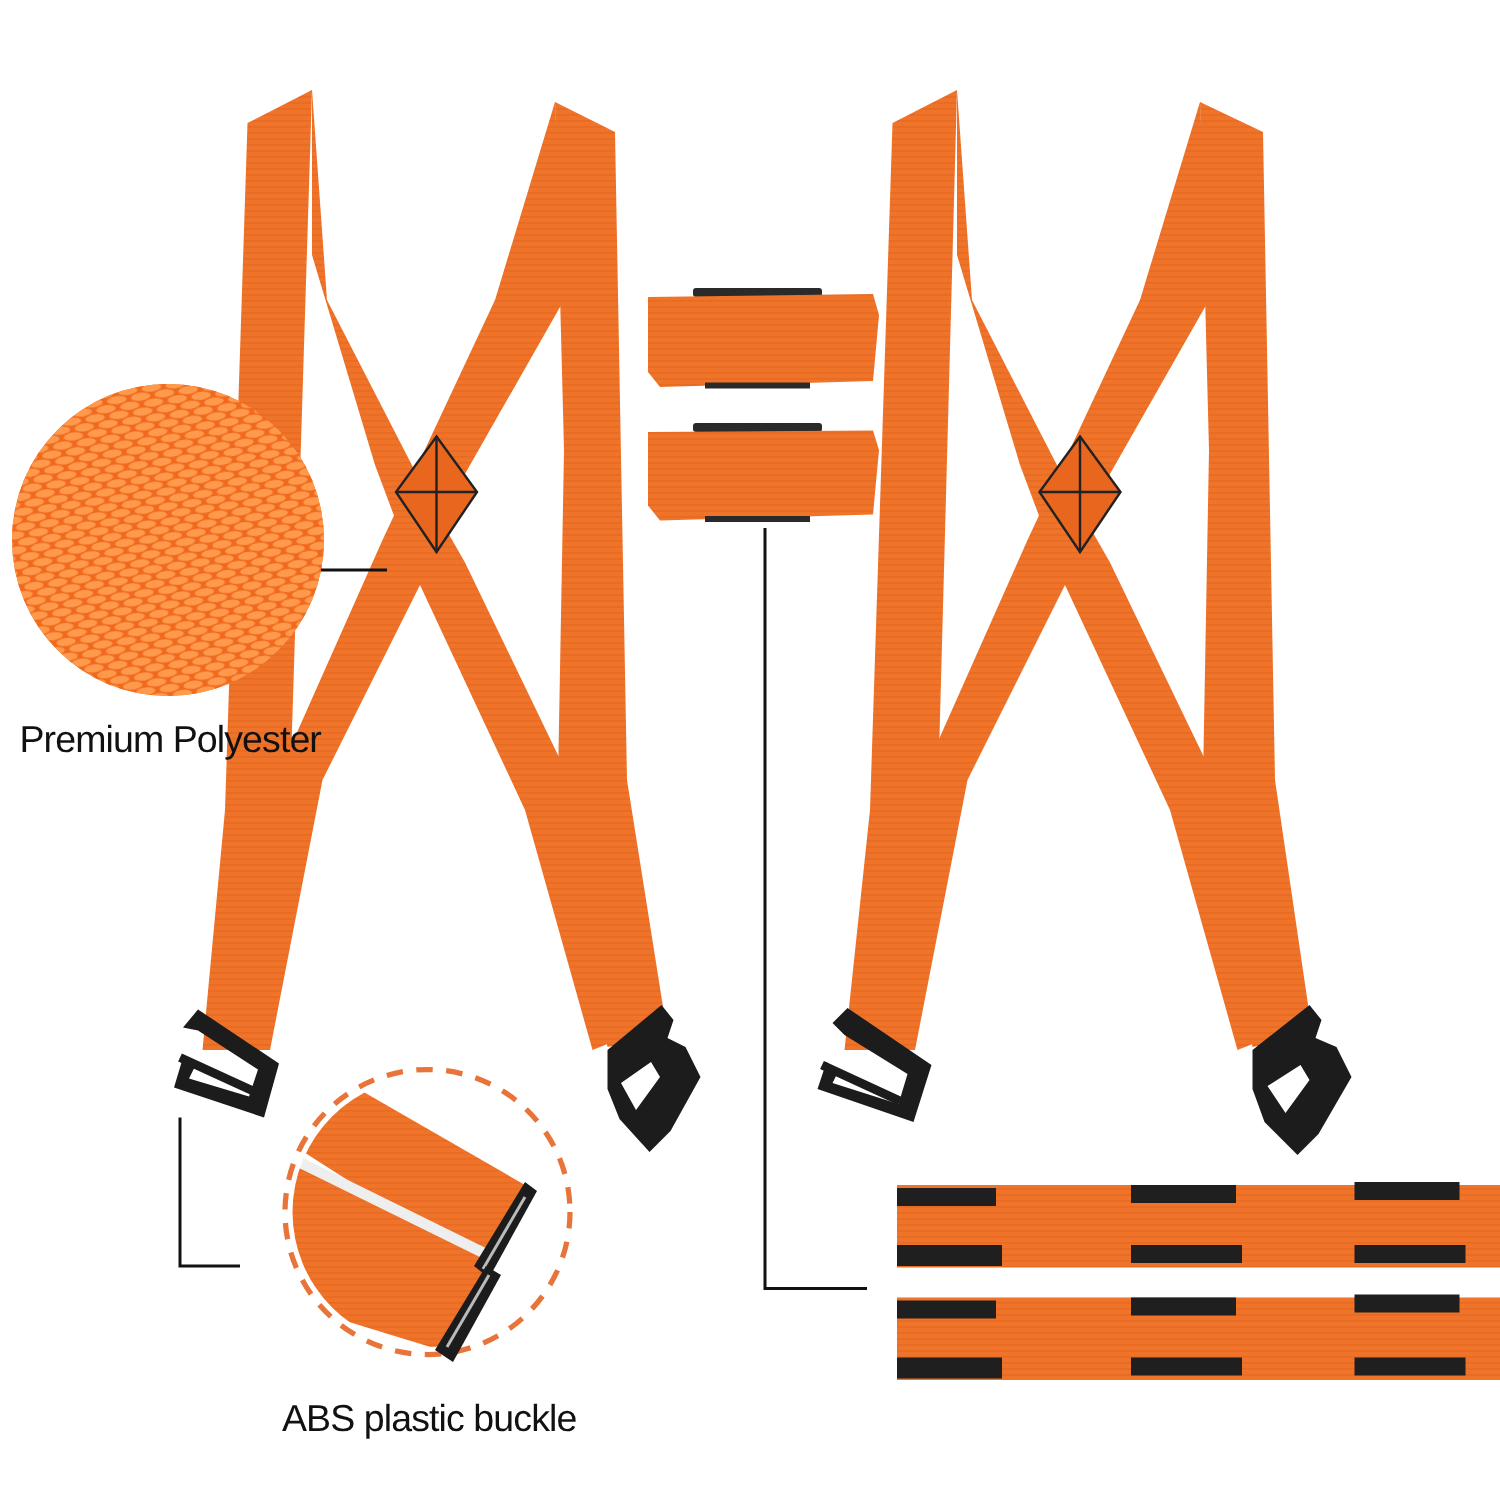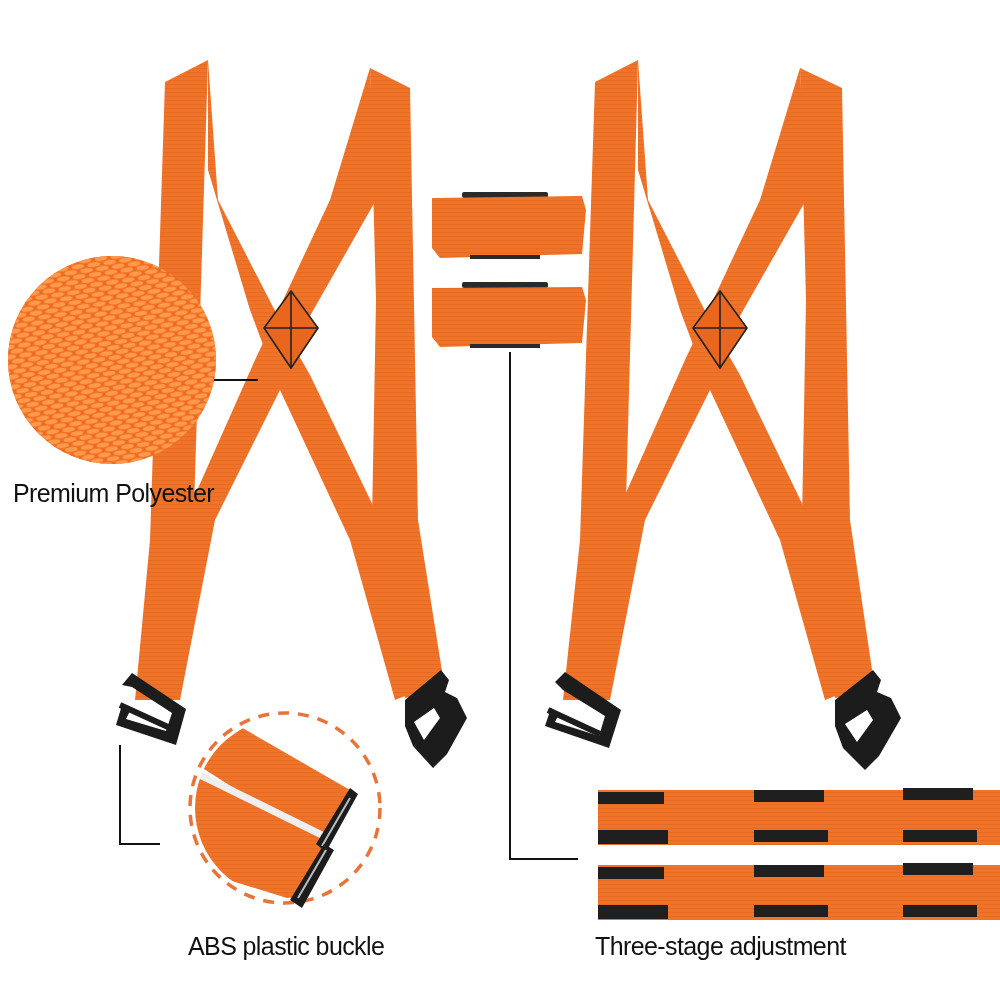--- a/index.html
+++ b/index.html
@@ -135,14 +135,13 @@
       <rect x="754" y="865" width="70" height="12" fill="#1f1f1f"></rect>
       <rect x="754" y="905" width="74" height="12" fill="#1f1f1f"></rect>
       <rect x="903" y="863" width="70" height="12" fill="#1f1f1f"></rect>
       <rect x="903" y="905" width="74" height="12" fill="#1f1f1f"></rect>
     </g>
     <polyline points="510,352 510,859 578,859" fill="none" stroke="#111" stroke-width="2"></polyline>
   </svg>
 
   <div id="label-poly" class="label">Premium Polyester</div>
   <div id="label-abs" class="label">ABS plastic buckle</div>
-  <div id="label-three" class="label">Three-stage adjustment</div>
 </div>
 
 </body></html>

